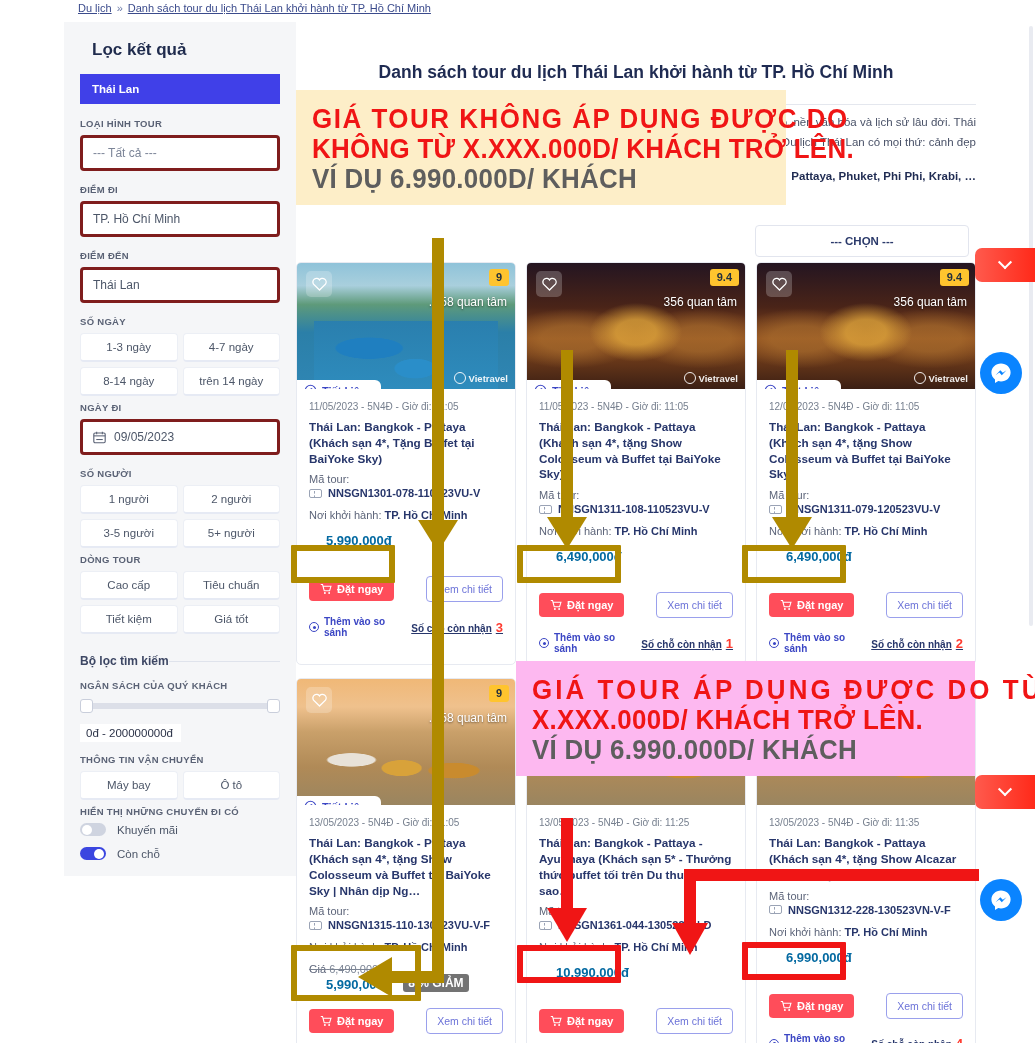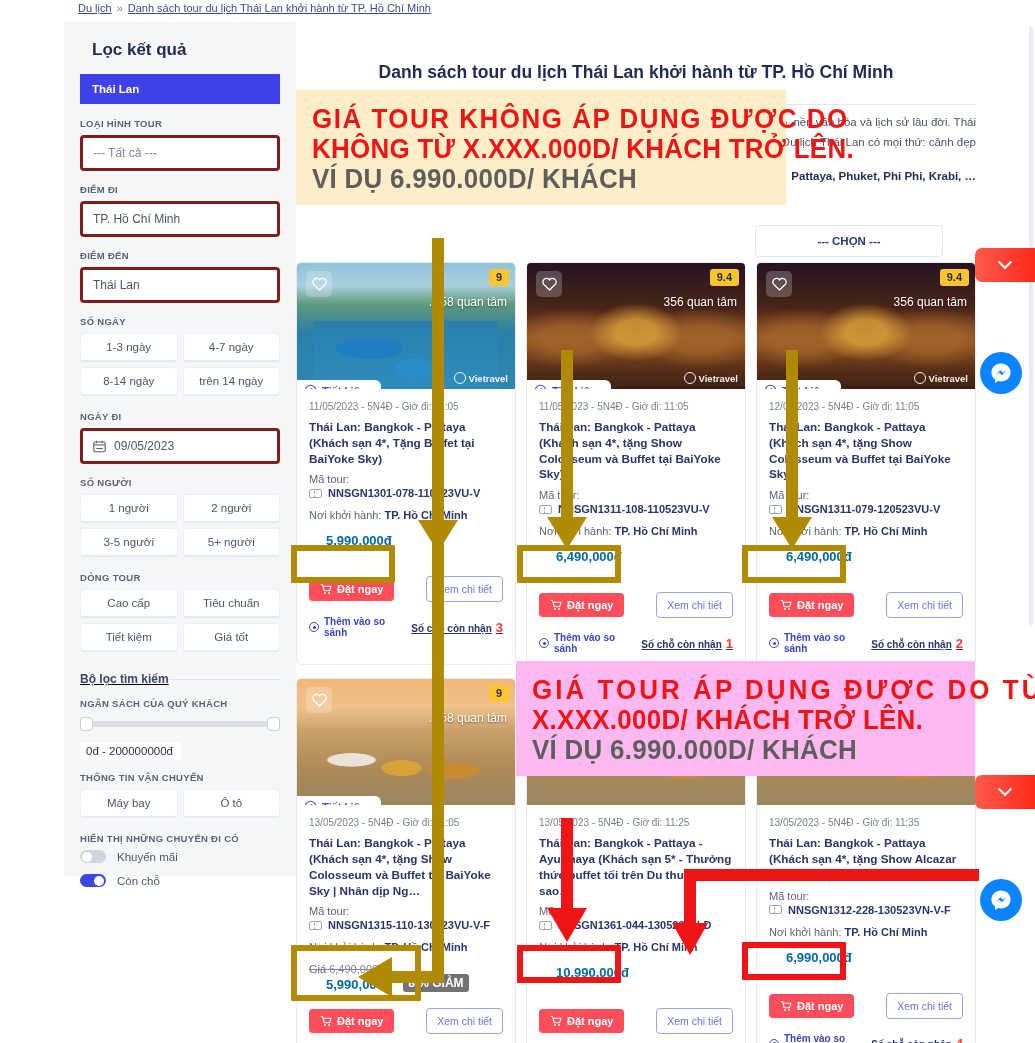--- a/index.html
+++ b/index.html
@@ -45,27 +45,27 @@
     letter-spacing: .3px; margin-bottom: 6px; text-transform: uppercase;
   }
   .finput {
     width: 100%; background: #ffffff; border: 3px solid #7f1d1d;
     border-radius: 4px; padding: 8px 10px;
     font-size: 12px; color: #4c5668; margin-bottom: 13px;
     display: flex; align-items: center; gap: 8px;
   }
   .finput.muted { color: #7c8598; }
   .cal-ic { width: 13px; height: 13px; flex: 0 0 auto; }
-  .grid2 { display: grid; grid-template-columns: 1fr 1fr; gap: 5px; margin-bottom: 15px; }
+  .grid2 { display: grid; grid-template-columns: 1fr 1fr; gap: 5px; margin-bottom: 6px; }
   .chip {
     background: #ffffff; border: 1px solid #eceff5; border-bottom: 2px solid #e6eaf4;
     border-radius: 4px; text-align: center;
     font-size: 11.5px; color: #4c5668; padding: 7px 2px;
   }
-  .sec-split { display: flex; align-items: center; margin: 20px 0 12px 0; text-decoration: underline; }
+  .sec-split { display: flex; align-items: center; margin: 20px 0 12px 0; }
   .sec-split .t { font-size: 12px; font-weight: bold; color: #3d4764; white-space: nowrap; }
   .sec-split .ln { flex: 1; height: 1px; background: #dfe3ec; }
   .slider { position: relative; height: 18px; margin-bottom: 8px; }
   .slider .track { position: absolute; top: 6px; left: 0; right: 0; height: 6px; background: #dcdfe8; border-radius: 3px; }
   .slider .knob { position: absolute; top: 2px; width: 13px; height: 14px; background: #fff; border: 1px solid #c9cedb; border-radius: 3px; }
   .slider .knob.a { left: 0; }
   .slider .knob.b { right: 0; }
   .range-val {
     display: inline-block; background: #ffffff; border: none;
     font-size: 11.5px; color: #2b3247; padding: 3px 8px 3px 6px; margin-bottom: 12px;
@@ -84,21 +84,21 @@
     position: absolute; left: 296px; top: 62px; width: 680px;
     text-align: center; font-size: 17.5px; font-weight: bold; color: #1f2b52;
   }
   .intro {
     position: absolute; left: 296px; top: 100px; width: 680px;
     font-size: 11.5px; color: #4a5268; line-height: 1.72;
   }
   .intro .strong { font-weight: bold; color: #1f2b52; }
   .intro .hr { height: 1px; background: #e4e7ee; margin: 4px 0 8px 0; }
   .chon-box {
-    position: absolute; left: 755px; top: 225px; width: 188px;
+    position: absolute; left: 755px; top: 225px; width: 214px;
     background: #ffffff; border: 1px solid #e2e5ee; border-radius: 4px;
     text-align: center; font-size: 11.5px; font-weight: bold; color: #2b3a6b;
     padding: 9px 0;
   }
 
   
   .cards { position: absolute; left: 296px; top: 262px; width: 680px; }
   .row { display: flex; gap: 10px; margin-bottom: 13px; }
   .card {
     width: 220px; background: #fff; border: 1px solid #e7eaf1; border-radius: 5px;

